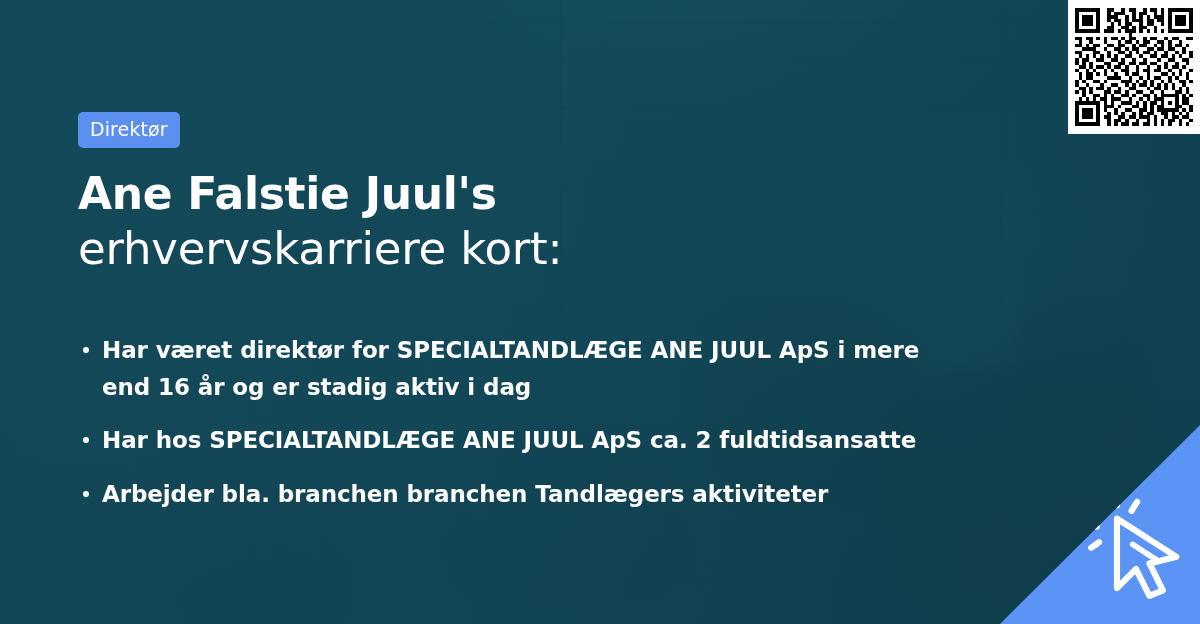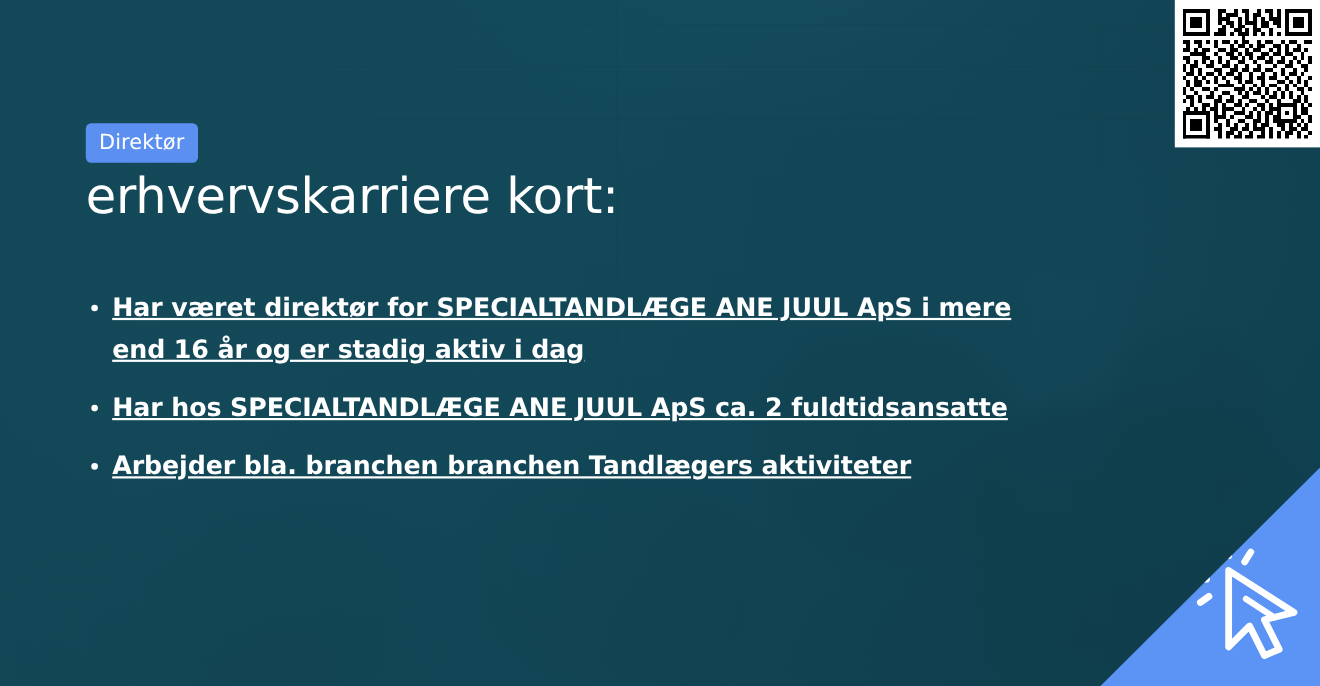--- a/index.html
+++ b/index.html
@@ -156,21 +156,20 @@
   .bullet {
     position:relative;
     color:#ffffff;
     font-size:23px;
     font-weight:bold;
     line-height:1.62;
     padding-left:24px;
     margin-bottom:16px;
     max-width:860px;
     letter-spacing:-.1px;
-    text-decoration:underline;
   }
   .bullet:last-child { margin-bottom:0; }
   .bullet::before {
     content:"";
     position:absolute;
     left:5px; top:15px;
     width:6px; height:6px;
     border-radius:50%;
     background:#ffffff;
   }
@@ -521,20 +520,21 @@
           <rect x="19" y="32" width="2" height="1"></rect>
         <rect x="22" y="32" width="1" height="1"></rect>
           <rect x="26" y="32" width="1" height="1"></rect>
         <rect x="31" y="32" width="1" height="1"></rect>
       </g>
     </svg>
   </div>
 
   <div class="content">
     <span class="badge">Direktør</span>
+    <div class="title">Ane Falstie Juul's</div>
     <div class="subtitle">erhvervskarriere kort:</div>
 
     <ul class="bullets">
       <li class="bullet">Har været direktør for SPECIALTANDLÆGE ANE JUUL ApS i mere end 16 år og er stadig aktiv i dag</li>
       <li class="bullet">Har hos SPECIALTANDLÆGE ANE JUUL ApS ca. 2 fuldtidsansatte</li>
       <li class="bullet">Arbejder bla. branchen branchen Tandlægers aktiviteter</li>
     </ul>
   </div>
 
   <div class="corner">

